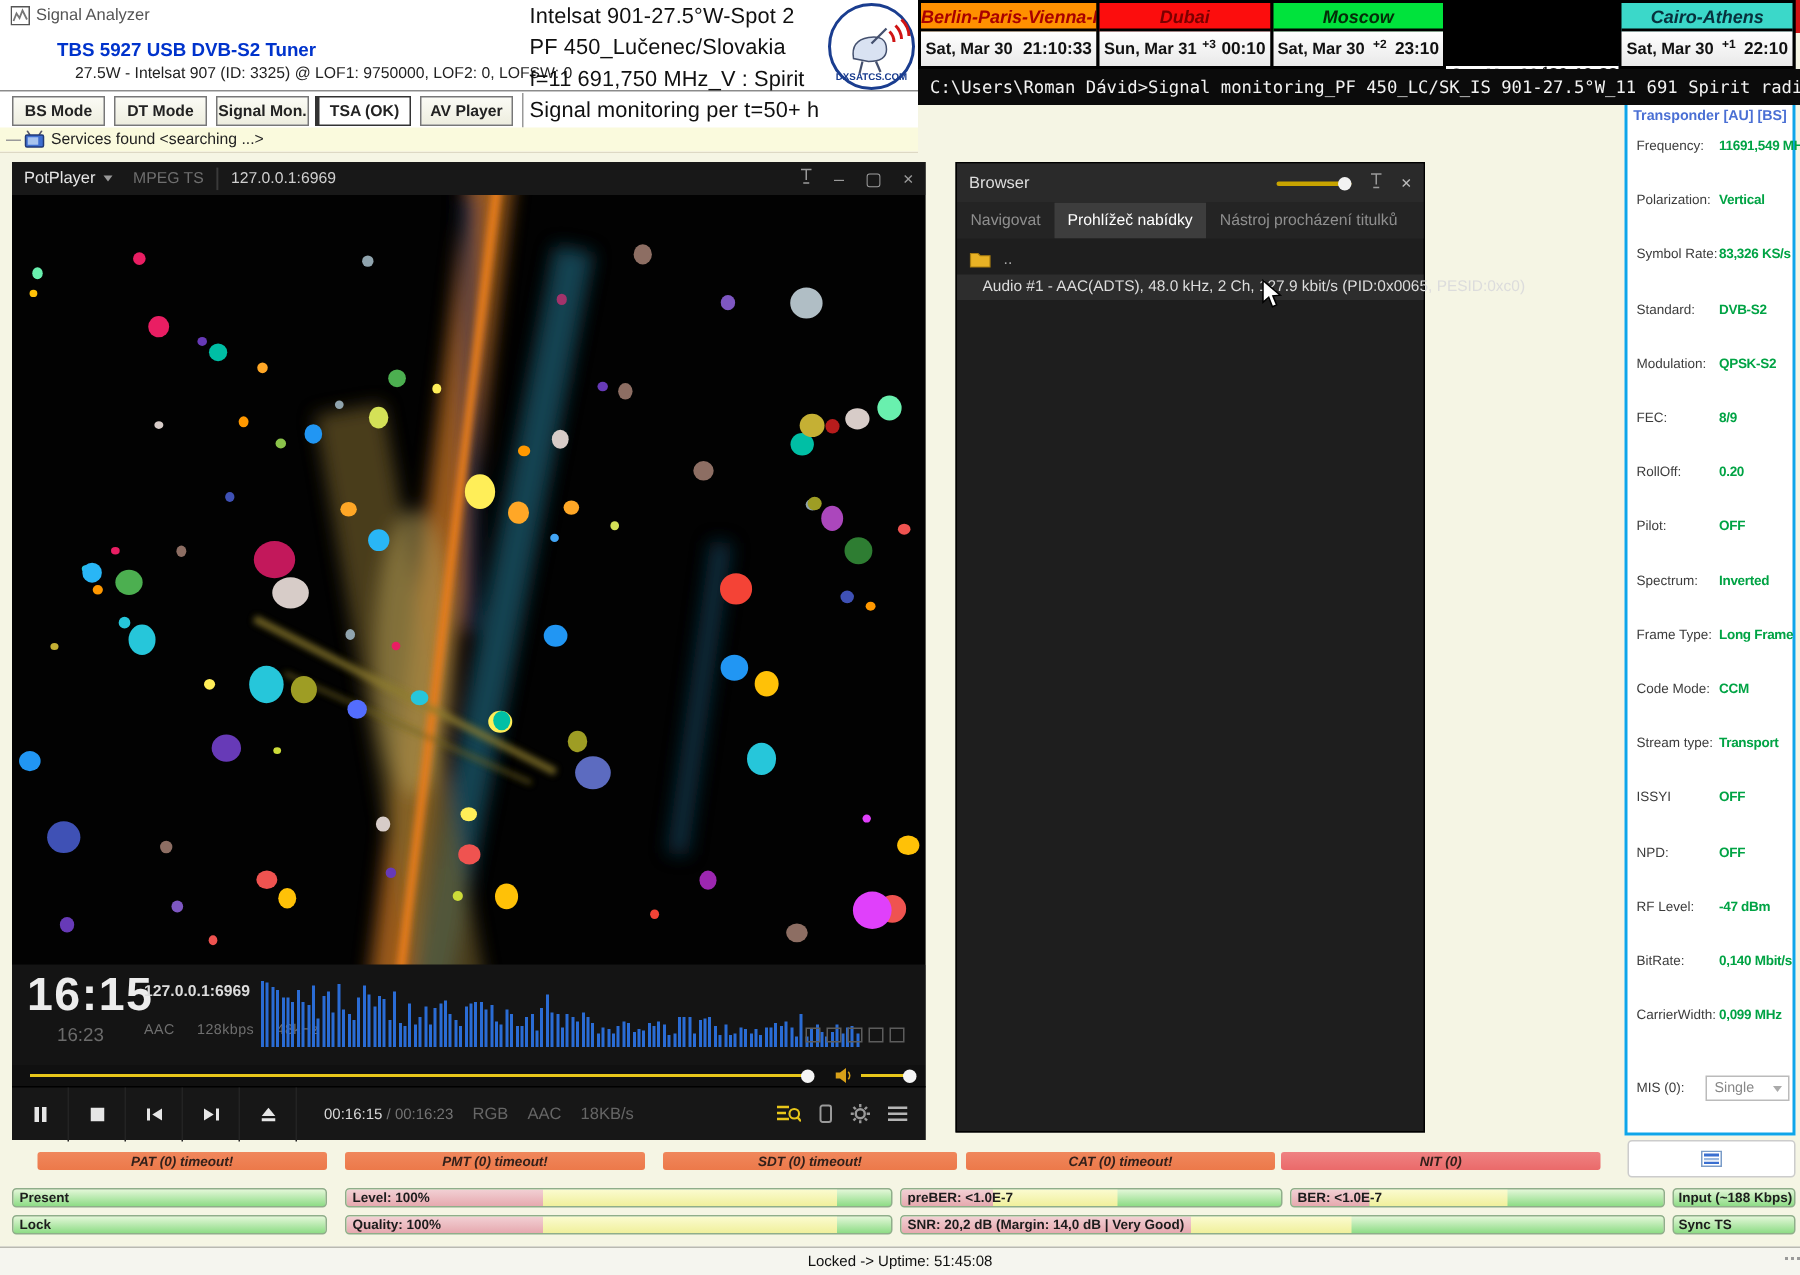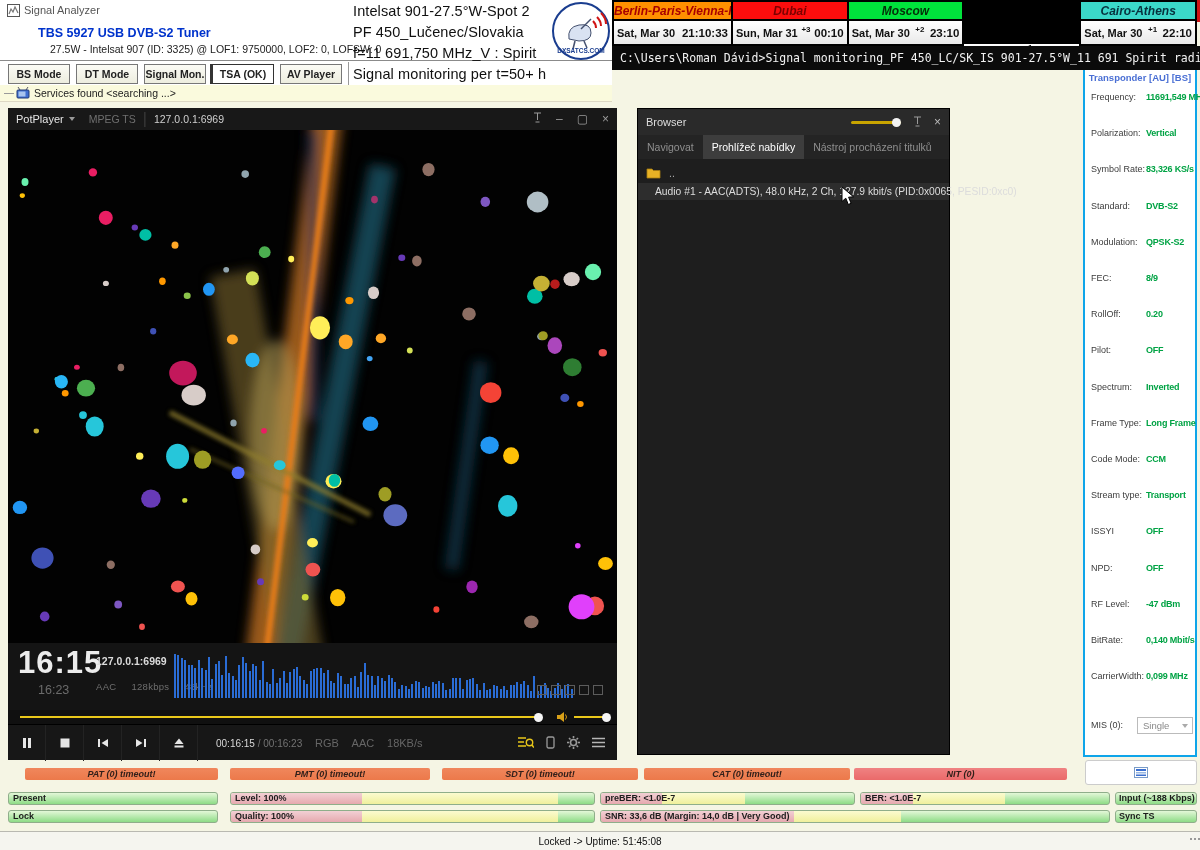--- a/index.html
+++ b/index.html
@@ -650,21 +650,21 @@
 </div>
 <div class="mbar" style="left:1115px;top:792px;width:82px;padding-left:3px"><span class="mlab">Input (~188 Kbps)</span></div>
 
 <div class="mbar" style="left:8px;top:810px;width:210px"><span class="mlab">Lock</span></div>
 <div class="mbar" style="left:230px;top:810px;width:365px">
   <i class="seg p" style="left:0;width:36%"></i><i class="seg y" style="left:36%;width:54%"></i>
   <span class="mlab">Quality: 100%</span>
 </div>
 <div class="mbar" style="left:600px;top:810px;width:510px">
   <i class="seg p" style="left:0;width:38%"></i><i class="seg y" style="left:38%;width:21%"></i>
-  <span class="mlab">SNR: 33,6 dB (Margin: 14,0 dB | Very Good)</span>
+  <span class="mlab">SNR: 20,2 dB (Margin: 14,0 dB | Very Good)</span>
 </div>
 <div class="mbar" style="left:1115px;top:810px;width:82px;padding-left:3px"><span class="mlab">Sync TS</span></div>
 
 <div class="abs statusbar">
   <div class="cell">Locked -&gt; Uptime: 51:45:08</div>
 </div>
 <div class="abs grip">
     <i></i>
     <i></i>
     <i></i>

